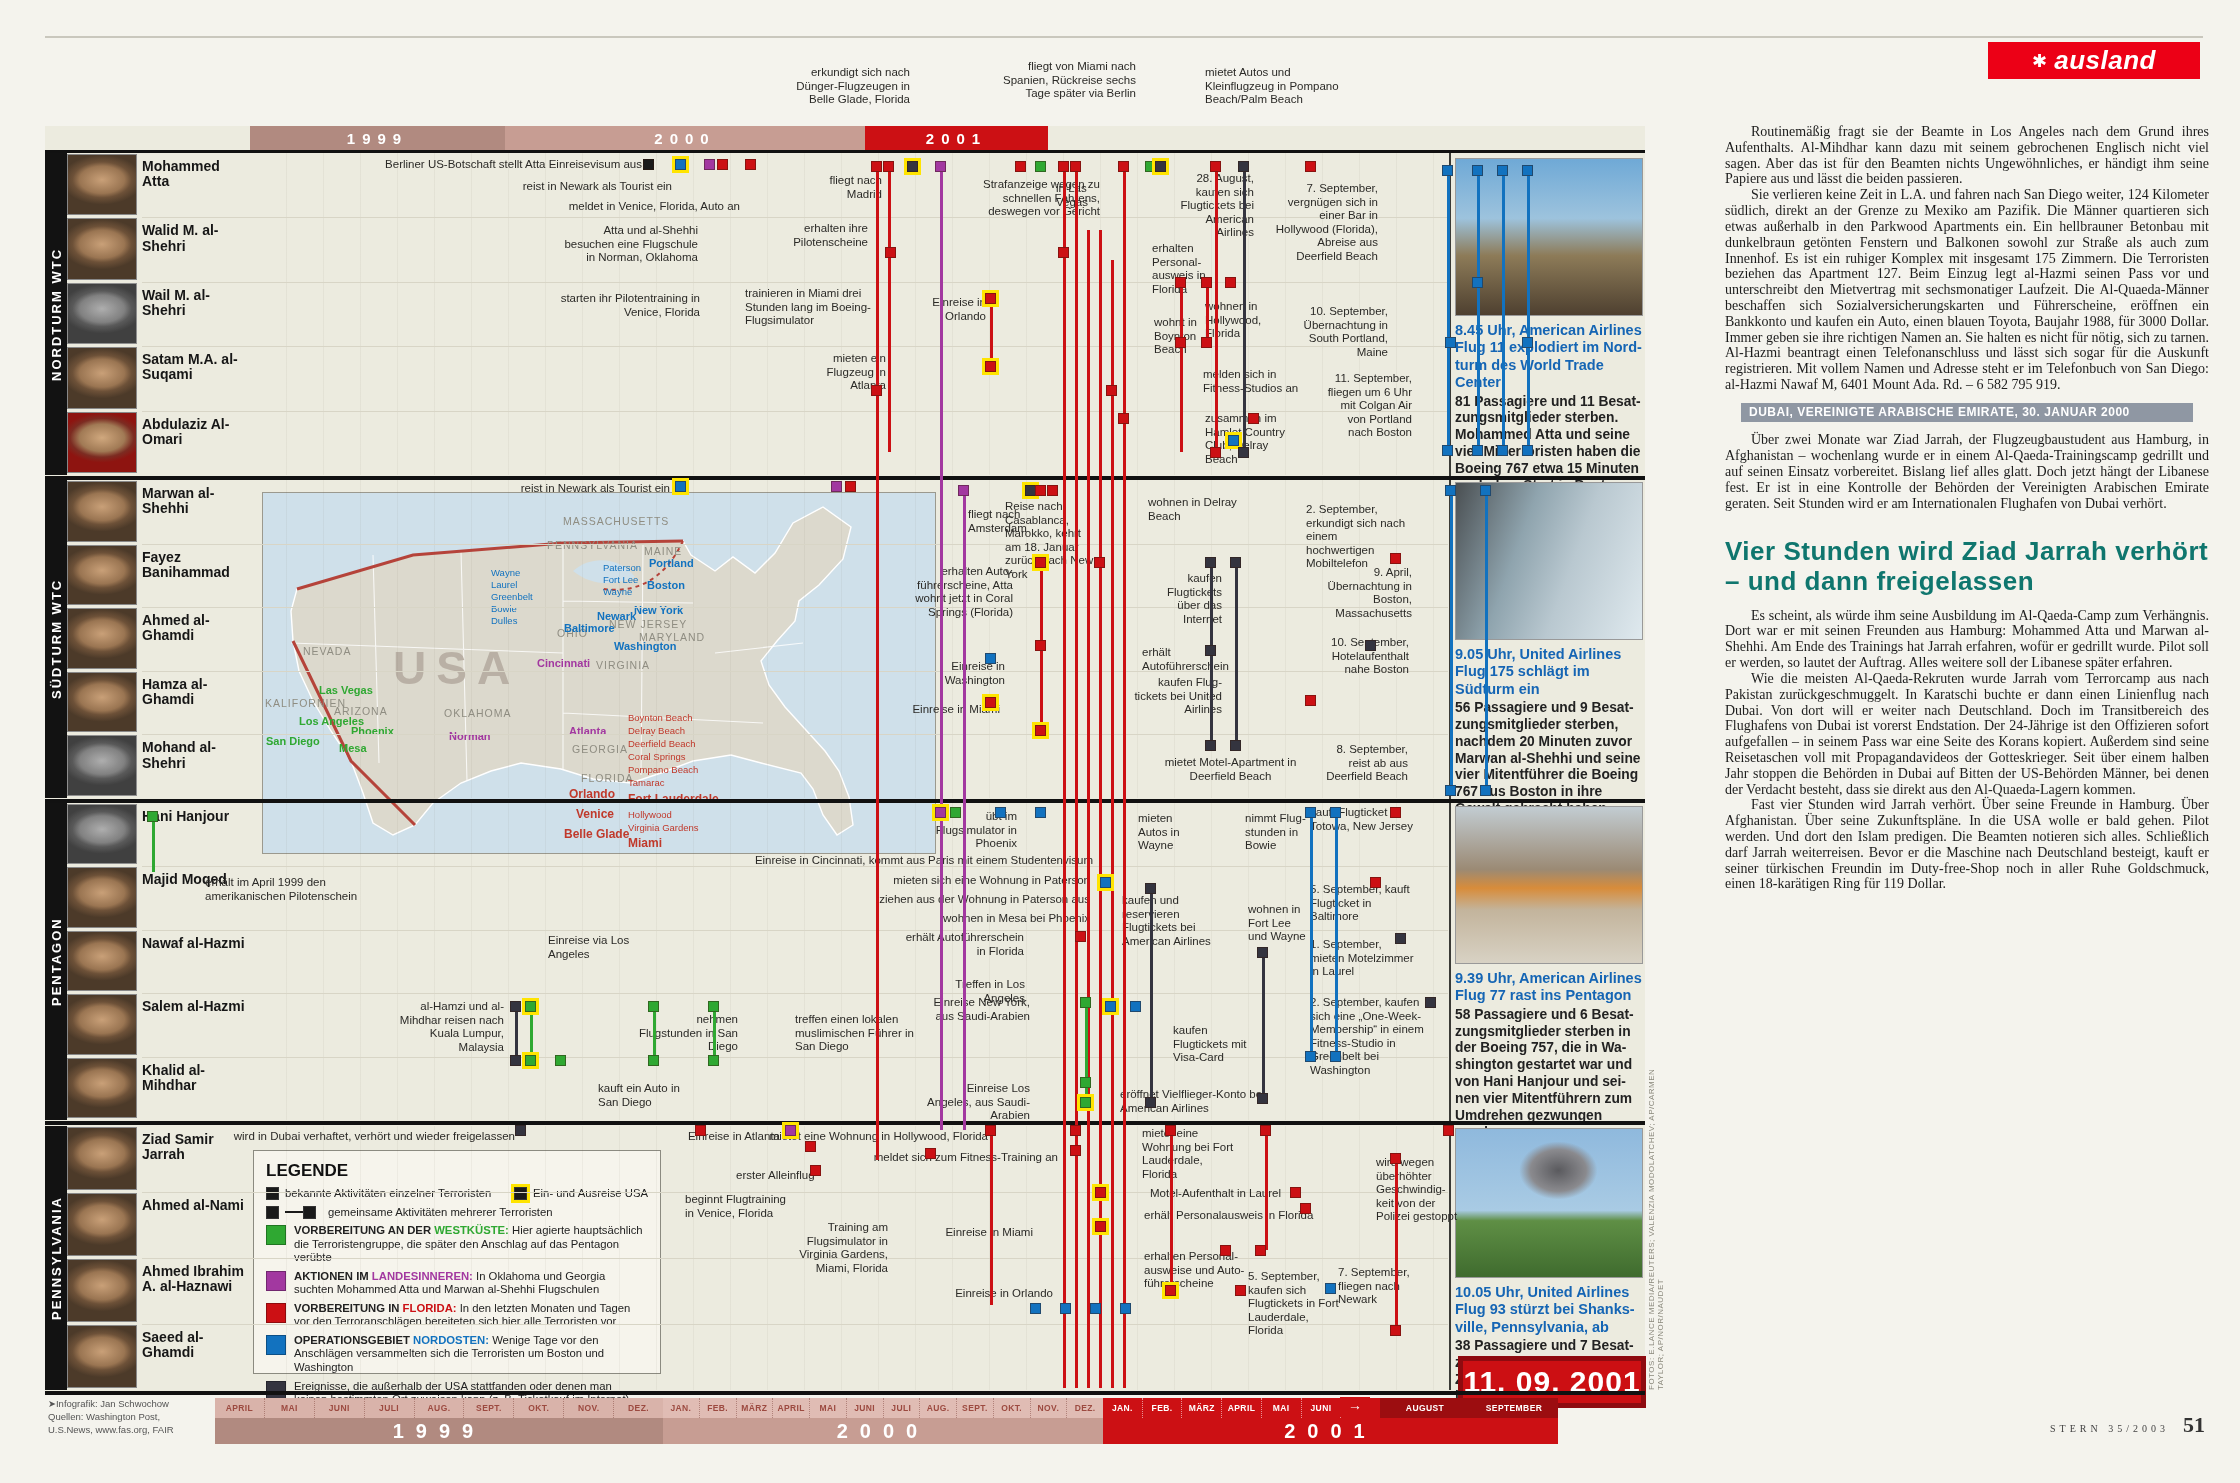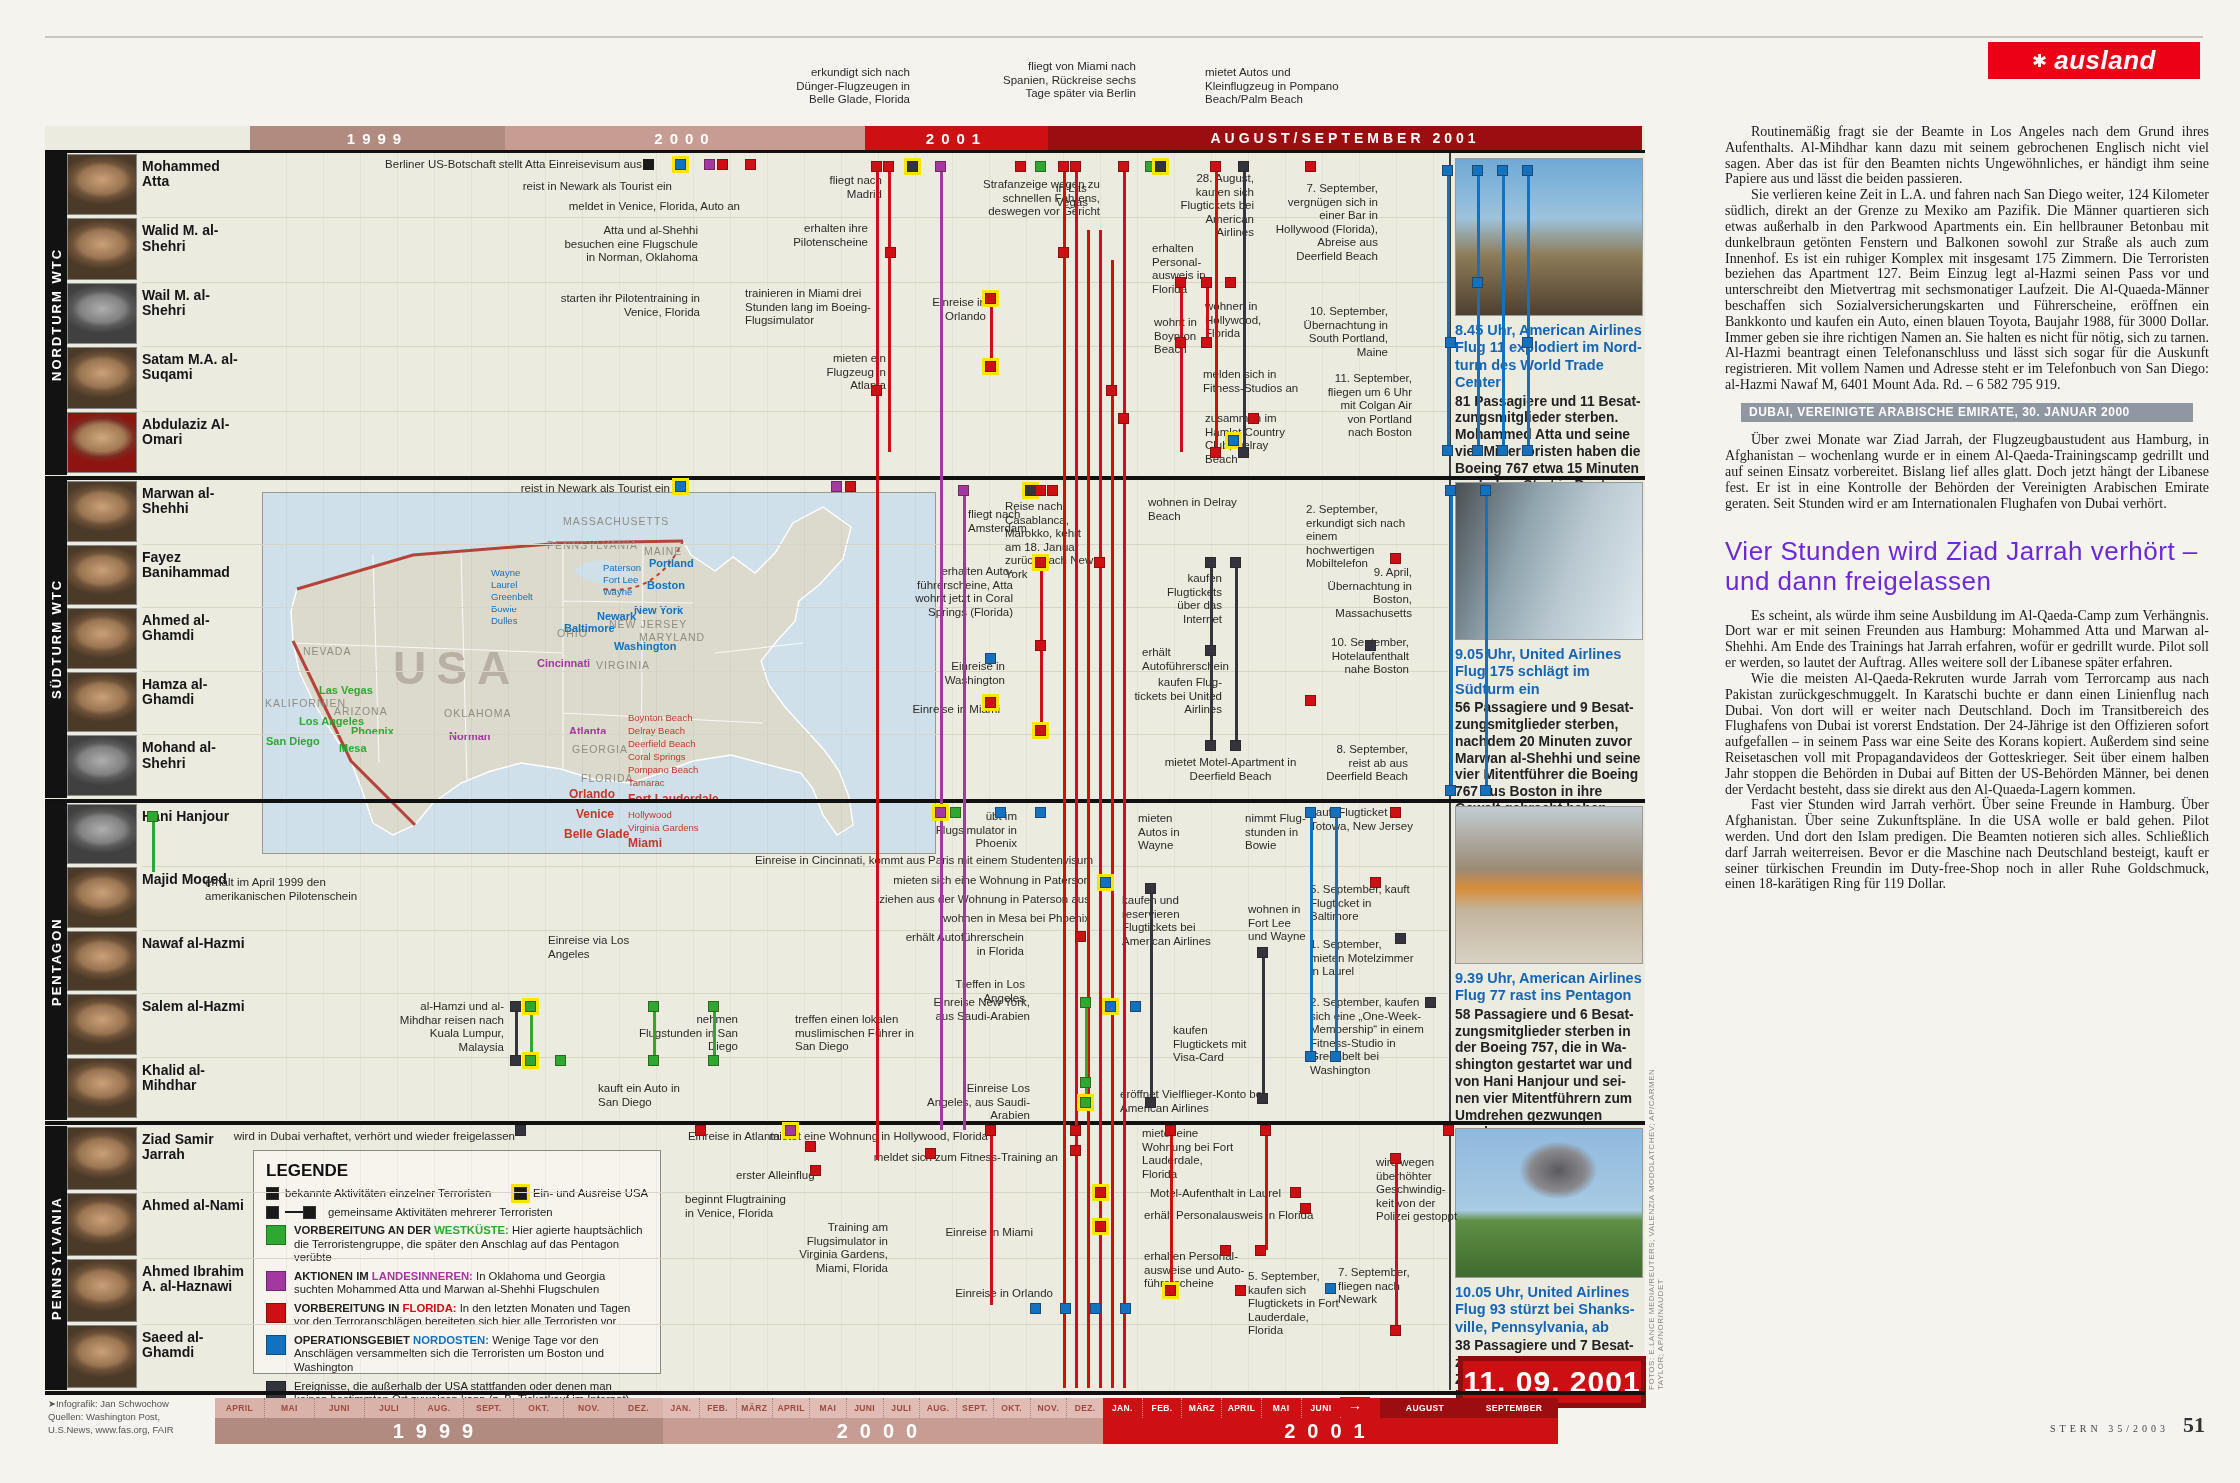--- a/index.html
+++ b/index.html
@@ -62,22 +62,22 @@
   .yseg{color:#fff;font-weight:800;font-size:20px;letter-spacing:12px;
         display:flex;align-items:center;justify-content:center;}
   .credits{font-size:9.5px;color:#555;line-height:1.35;}
   .photocred{font-size:8px;color:#8a887c;writing-mode:vertical-rl;transform:rotate(180deg);letter-spacing:.5px;}
   
   #article{left:1725px;top:124px;width:484px;font-family:"Liberation Serif",serif;
            font-size:14px;line-height:1.13;color:#1c1c1c;text-align:justify;}
   #article p{margin:0;text-indent:26px;}
   .tagbar{background:#8f97a3;color:#fff;font-family:"Liberation Sans",sans-serif;
           font-weight:700;font-size:12px;letter-spacing:.5px;padding:3px 8px;margin:10px 16px;}
-  .subhead{font-family:"Liberation Sans",sans-serif;font-weight:400;font-size:26px;line-height:1.12;
-           color:#6d28d9;letter-spacing:.5px;margin:26px 0 12px 0;text-align:left;}
+  .subhead{font-family:"Liberation Sans",sans-serif;font-weight:700;font-size:26px;line-height:1.12;
+           color:#0f766e;letter-spacing:.5px;margin:26px 0 12px 0;text-align:left;}
   .ausland{left:1988px;top:42px;width:212px;height:37px;background:#ec0016;color:#fff;
            display:flex;align-items:center;justify-content:center;gap:7px;}
   .ausland .txt{font-style:italic;font-weight:700;font-size:26px;letter-spacing:.5px;}
   .ausland .star{font-size:18px;}
   .pagefoot{font-family:"Liberation Serif",serif;color:#333;}
 </style>
 </head>
 <body>
 
 <div id="page">
@@ -87,21 +87,20 @@
   <div class="abs ausland">
     <span class="star">✱</span>
     <span class="txt">ausland</span>
   </div>
 
   <div class="abs graphbg"></div>
 
   <div class="abs yearseg" style="left:250px;width:255px;background:#b18a80;">1999</div>
   <div class="abs yearseg" style="left:505px;width:360px;background:#c79d93;">2000</div>
   <div class="abs yearseg" style="left:865px;width:183px;background:#cc1014;">2001</div>
-  <div class="abs yearseg" style="left:1048px;width:594px;background:#9c0d10;letter-spacing:4px;font-size:14px;">AUGUST/SEPTEMBER 2001</div>
   <div class="abs rule" style="left:45px;top:150px;width:1600px;height:3px;"></div>
 
   <div class="abs" style="left:1449px;top:153px;width:2px;height:1237px;background:#3a3a36;"></div>
 
   <div class="abs" id="map">
     <svg width="672" height="360" viewBox="0 0 672 360">
       <path d="M34,96 L150,62 L300,50 L420,48 L428,62 L452,78 L470,64 L492,80 L512,60 L530,30 L560,14 L588,34 L580,66 L556,92 L536,108 L532,128 L514,148 L498,168 L506,192 L522,214 L542,236 L562,258 L576,278 L586,304 L590,332 L574,342 L560,322 L550,296 L538,280 L498,270 L468,262 L430,268 L398,280 L368,290 L330,286 L298,276 L258,270 L228,278 L198,290 L170,310 L152,332 L130,342 L110,330 L100,300 L88,268 L68,238 L50,208 L36,178 L30,148 L28,118 Z" fill="#dcd9cd" stroke="#ffffff" stroke-width="1.4"></path>
       <path d="M110,62 L116,270 M198,58 L204,288 M300,50 L300,276 M380,52 L378,282 M28,150 L300,160 M300,220 L500,230 M430,110 L300,108 M452,160 L540,150" stroke="#ffffff" stroke-width="1.1" fill="none" opacity=".8"></path>
       <path d="M34,96 L150,62 L300,50 L420,48" stroke="#b5433a" stroke-width="3" fill="none"></path>
       <path d="M30,148 L88,268 L152,332" stroke="#b5433a" stroke-width="3" fill="none"></path>

